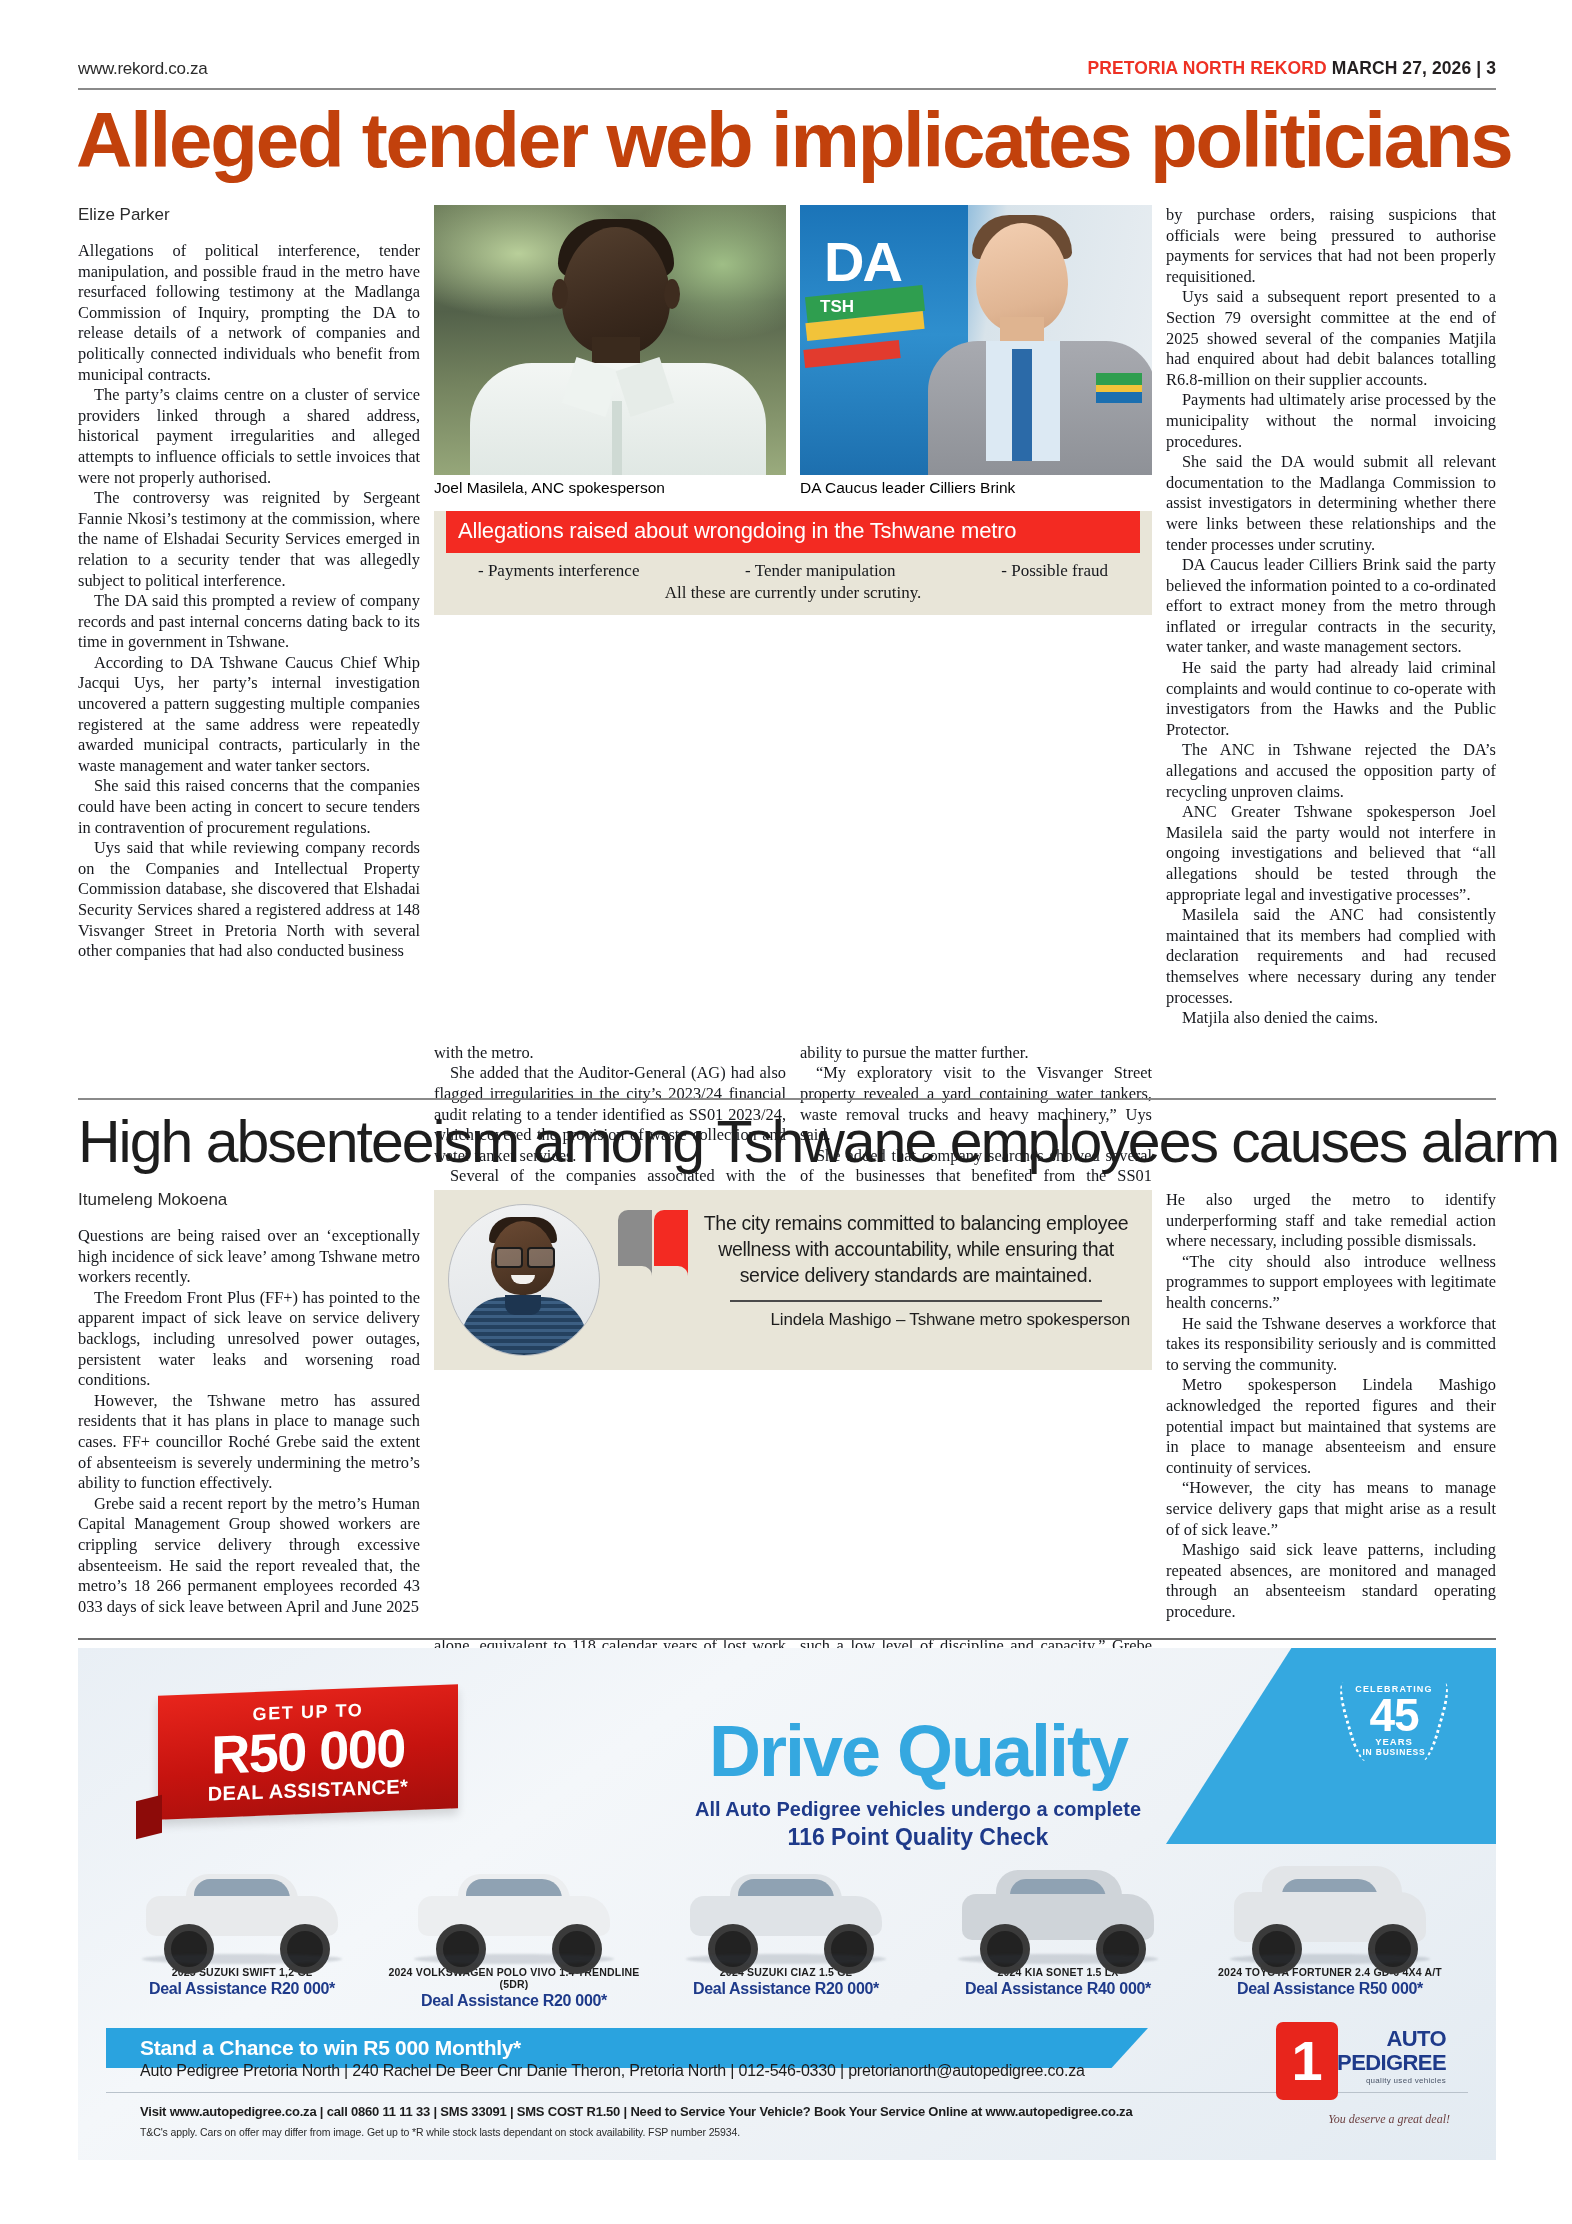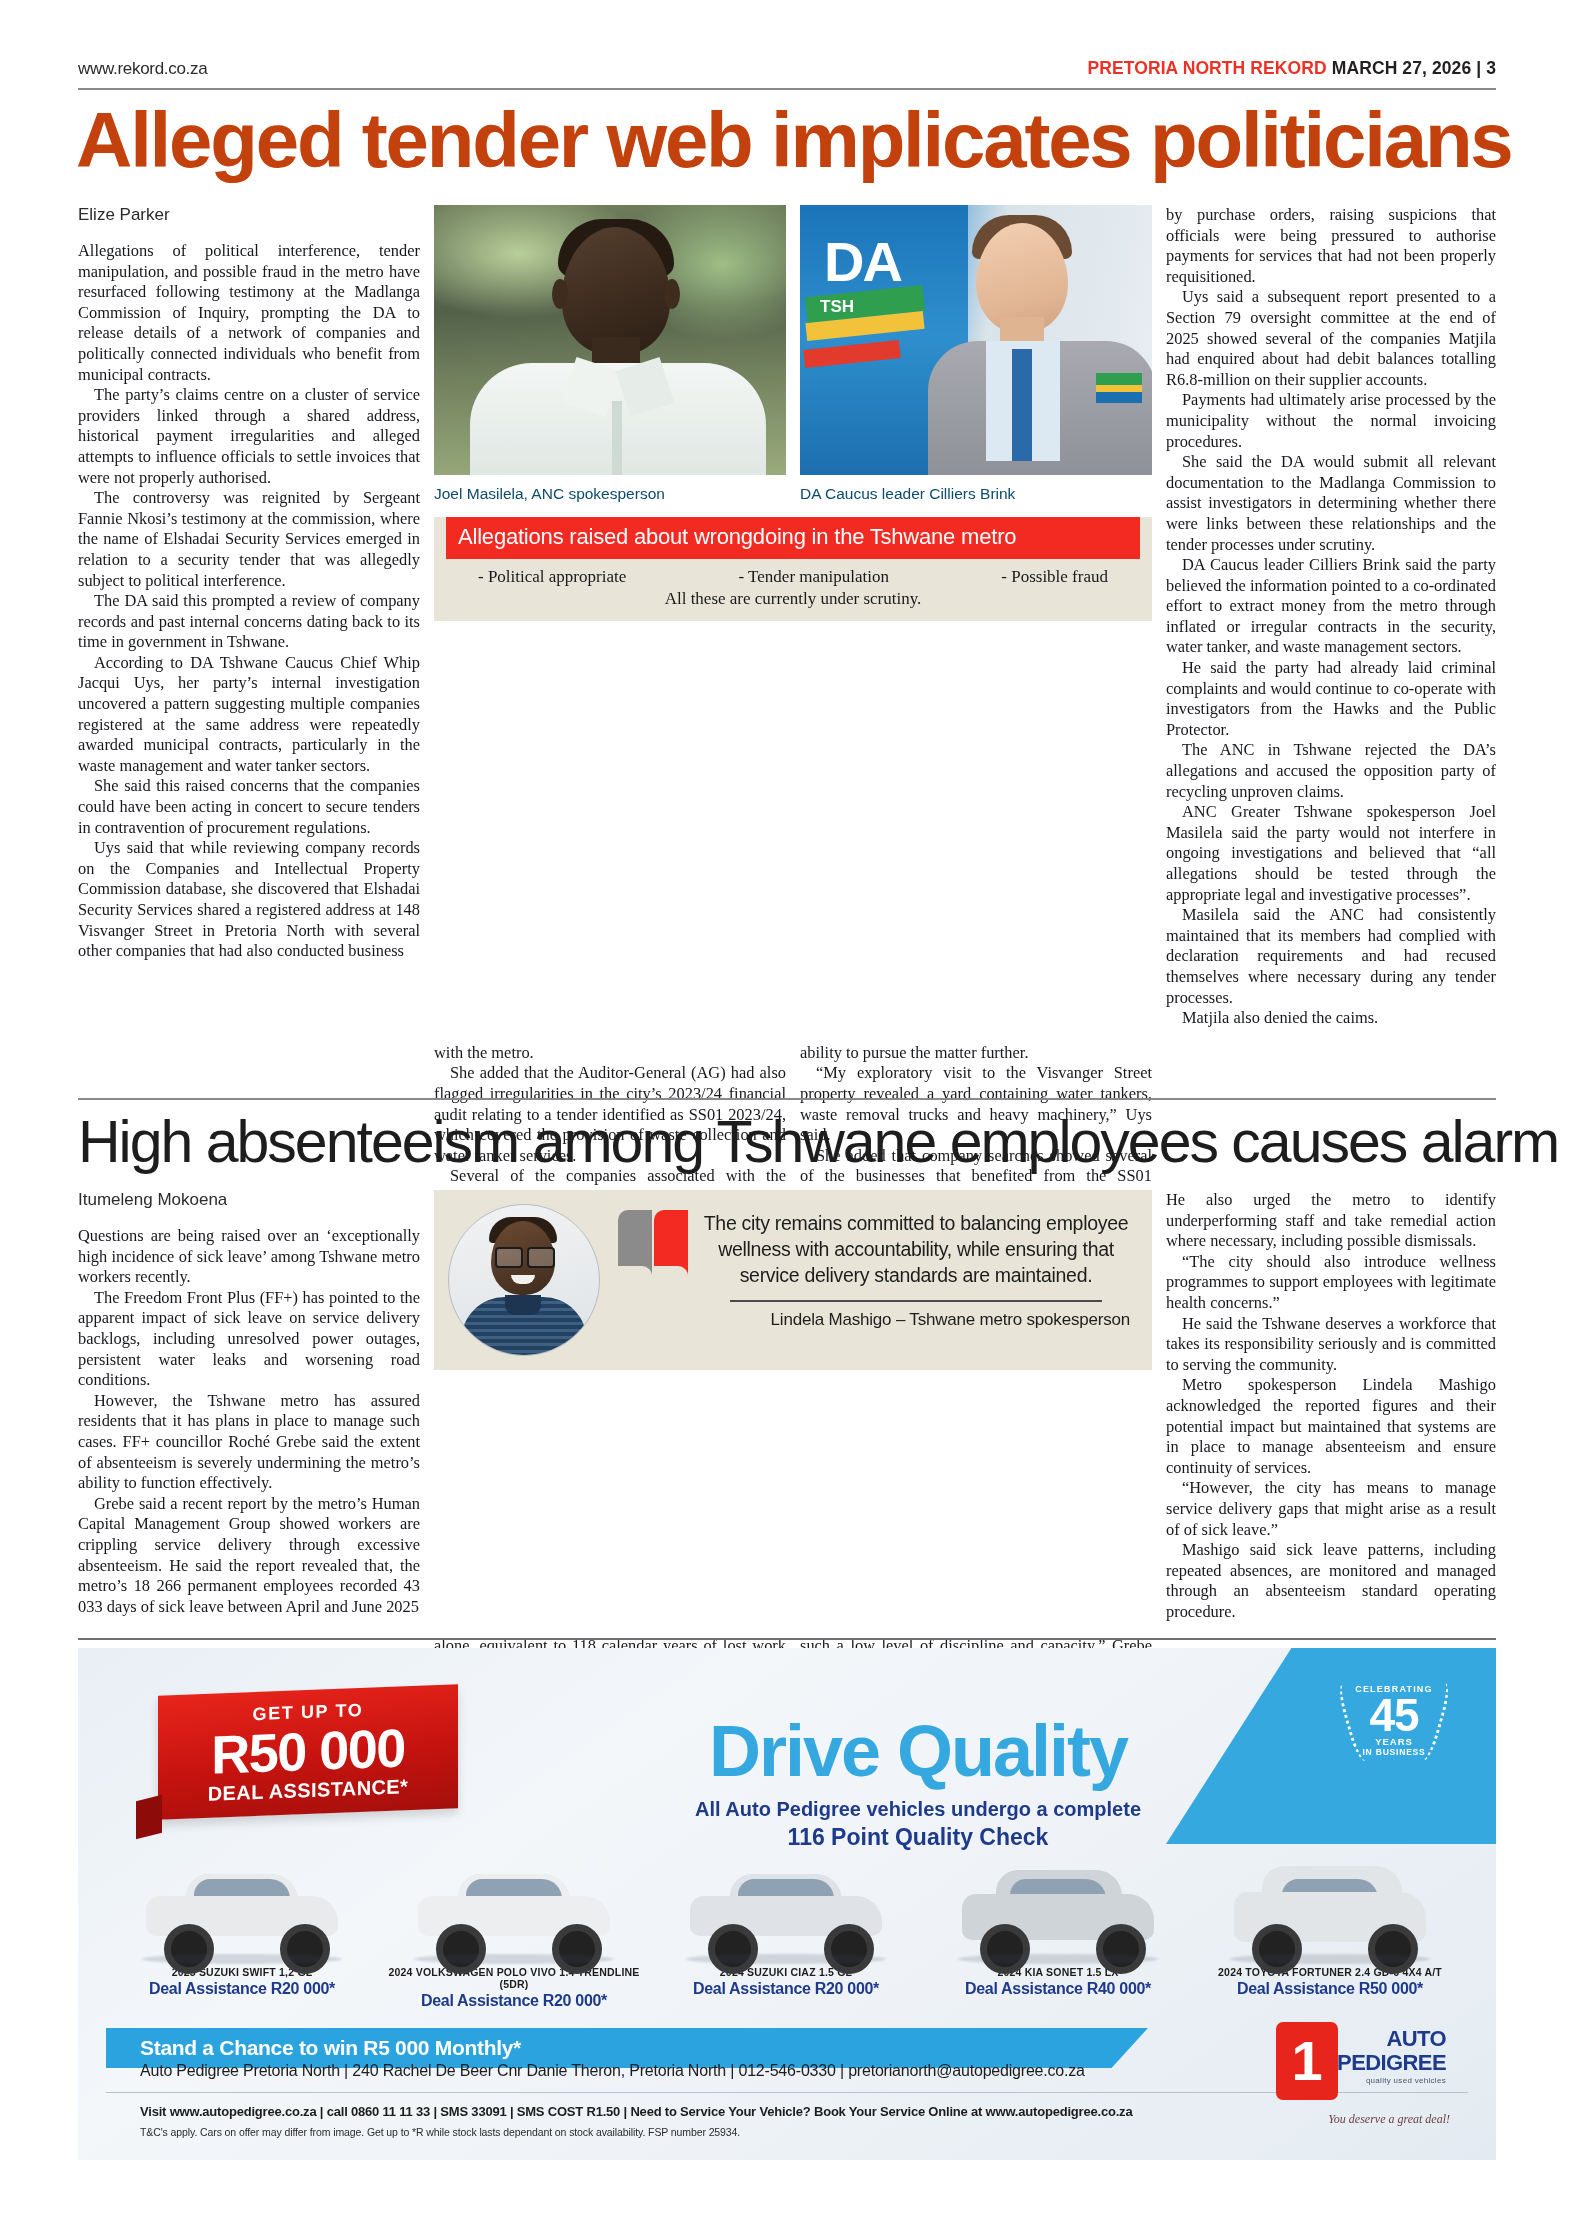--- a/index.html
+++ b/index.html
@@ -35,21 +35,21 @@
 
   .a1-top{display:flex;gap:0;}
   .a1-c1{width:342px;}
   .a1-c2{width:718px;margin-left:14px;}
   .a1-c4{width:330px;margin-left:14px;}
 
   
   .photos{display:flex;gap:14px;}
   .photo{width:352px;}
   .photo-img{width:352px;height:270px;position:relative;overflow:hidden;background:#cfd6cf;}
-  .cap{font-family:"Liberation Sans", sans-serif;font-size:15.5px;color:#0c4a6e;padding-top:10px;}
+  .cap{font-family:"Liberation Sans", sans-serif;font-size:15.5px;color:#000000;padding-top:4px;}
 
   
   .pA{background:
       radial-gradient(ellipse 60% 40% at 24% 18%, #b9cf9a 0%, rgba(185,207,154,0) 60%),
       radial-gradient(ellipse 50% 45% at 82% 22%, #9fbe86 0%, rgba(159,190,134,0) 62%),
       linear-gradient(178deg,#6f7f5c 0%, #53614a 38%, #74835f 64%, #9aab7d 100%);}
   .pA .head{position:absolute;left:128px;top:22px;width:108px;height:128px;border-radius:52% 52% 46% 46%/58% 58% 42% 42%;background:linear-gradient(160deg,#55402f 0%,#3b2a1e 60%,#2c1f15 100%);}
   .pA .hair{position:absolute;left:124px;top:14px;width:116px;height:58px;border-radius:60px 60px 18px 18px;background:#241a12;}
   .pA .ear{position:absolute;top:74px;width:16px;height:30px;border-radius:50%;background:#3e2c1f;}
   .pA .earL{left:118px;} .pA .earR{left:230px;}
@@ -261,21 +261,21 @@
               <div class="tie"></div>
               <div class="flag"></div>
             </div>
             <div class="cap">DA Caucus leader Cilliers Brink</div>
           </div>
         </div>
 
         <div class="callout">
           <div class="red">Allegations raised about wrongdoing in the Tshwane metro</div>
           <div class="bullets">
-            <span>- Political appropriate</span>
+            <span>- Payments interference</span>
             <span>- Tender manipulation</span>
             <span>- Possible fraud</span>
           </div>
           <div class="allthese">All these are currently under scrutiny.</div>
         </div>
       </div>
 
       <div class="a1-c4">
         <div class="col-serif">
           <p class="first">by purchase orders, raising suspicions that officials were being pressured to authorise payments for services that had not been properly requisitioned.</p>

